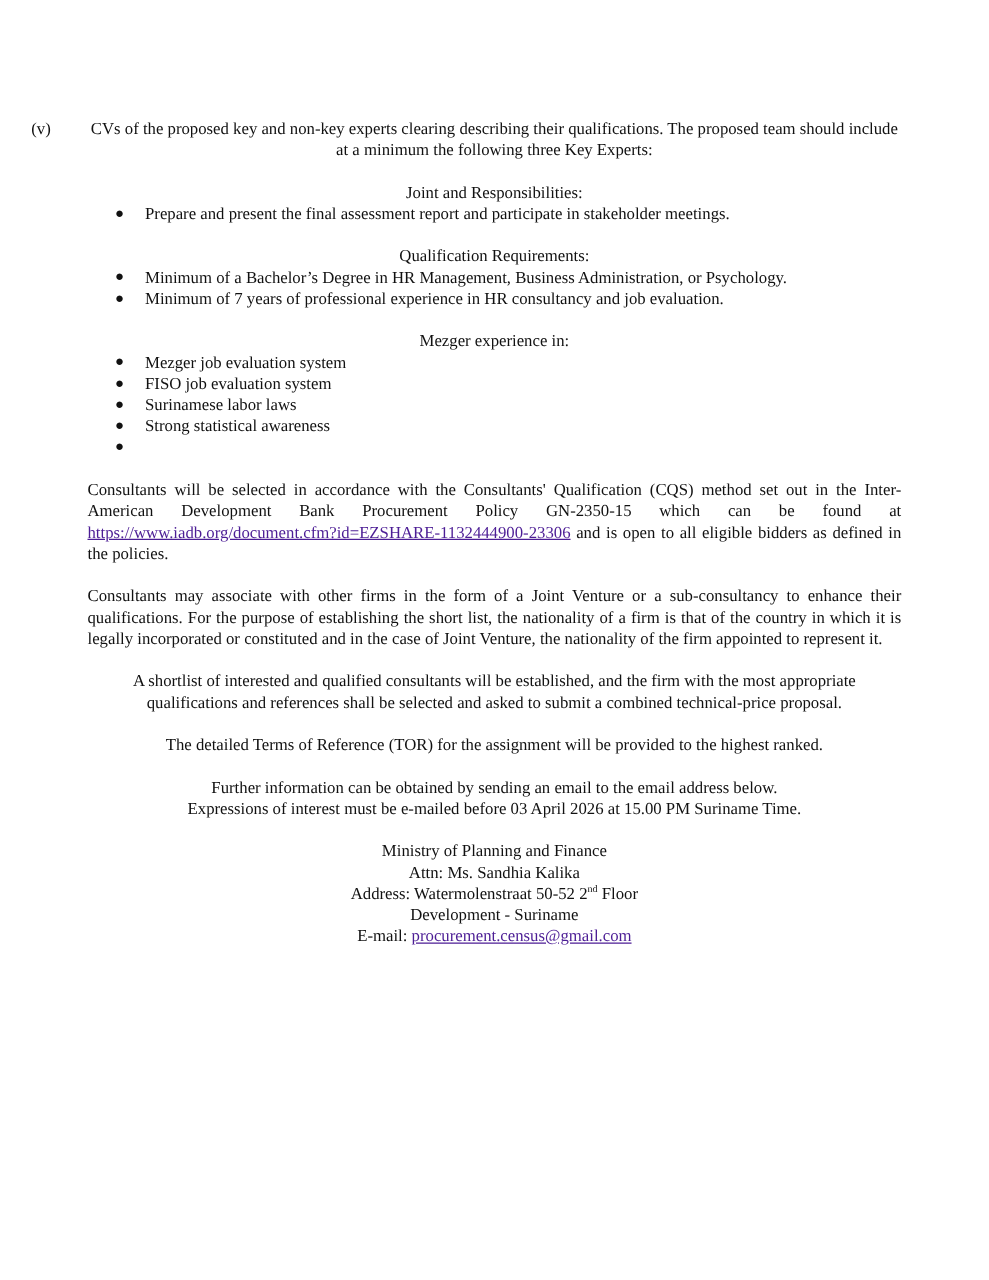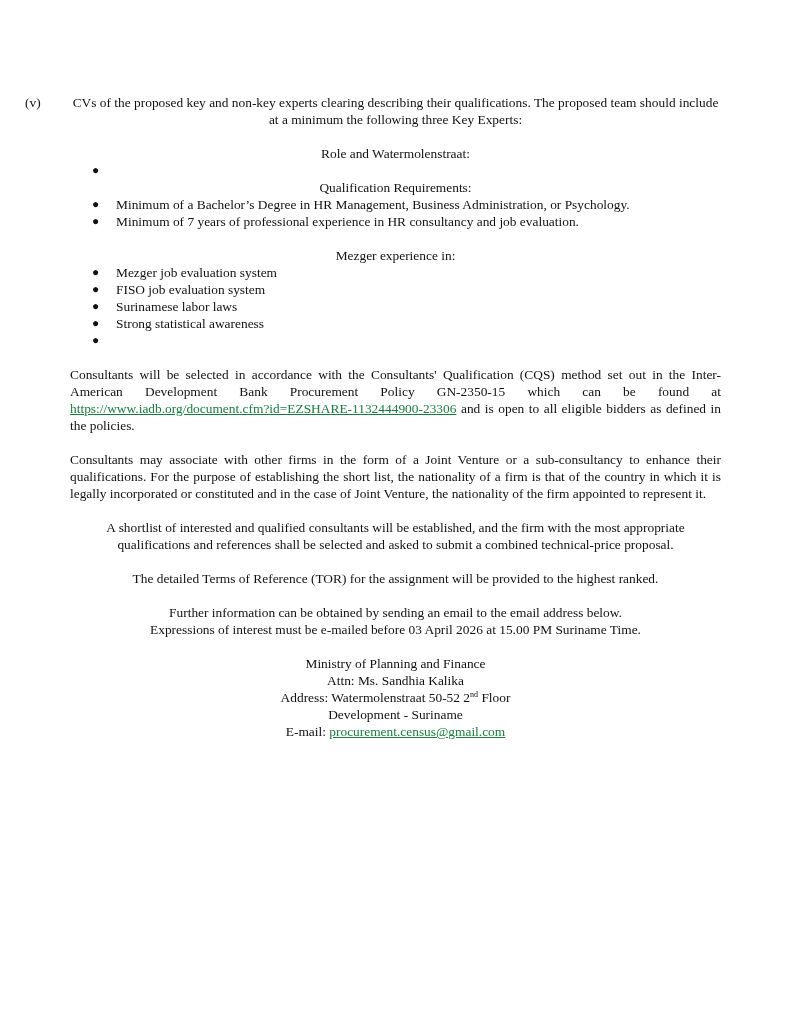--- a/index.html
+++ b/index.html
@@ -53,21 +53,21 @@
       position: relative;
       padding-left: 46px;
     }
     ul.bullets li .bullet {
       position: absolute;
       left: 22px;
       top: 0;
       font-size: 12px;
     }
     a.link {
-      color: #15803d;
+      color: #4c1d95;
       text-decoration: underline;
     }
     sup {
       font-size: 8px;
       line-height: 0;
       vertical-align: super;
     }
     .justify-last {
       text-align: justify;
       text-align-last: justify;
@@ -79,24 +79,25 @@
 <div class="page">
 
   <div class="item-label">(v)</div>
 
   <div class="content">
 
     <p>CVs of the proposed key and non-key experts clearing describing their qualifications. The proposed team should include at a minimum the following three Key Experts:</p>
 
     <div class="gap-sm"></div>
 
-    <p>Role and Watermolenstraat:</p>
+    <p>Joint and Responsibilities:</p>
     <ul class="bullets">
       <li>
         <span class="bullet">●</span>
+        <span>Prepare and present the final assessment report and participate in stakeholder meetings.</span>
       </li>
     </ul>
 
     <div class="gap-sm"></div>
 
     <p>Qualification Requirements:</p>
     <ul class="bullets">
       <li>
         <span class="bullet">●</span>
         <span>Minimum of a Bachelor’s Degree in HR Management, Business Administration, or Psychology.</span>

